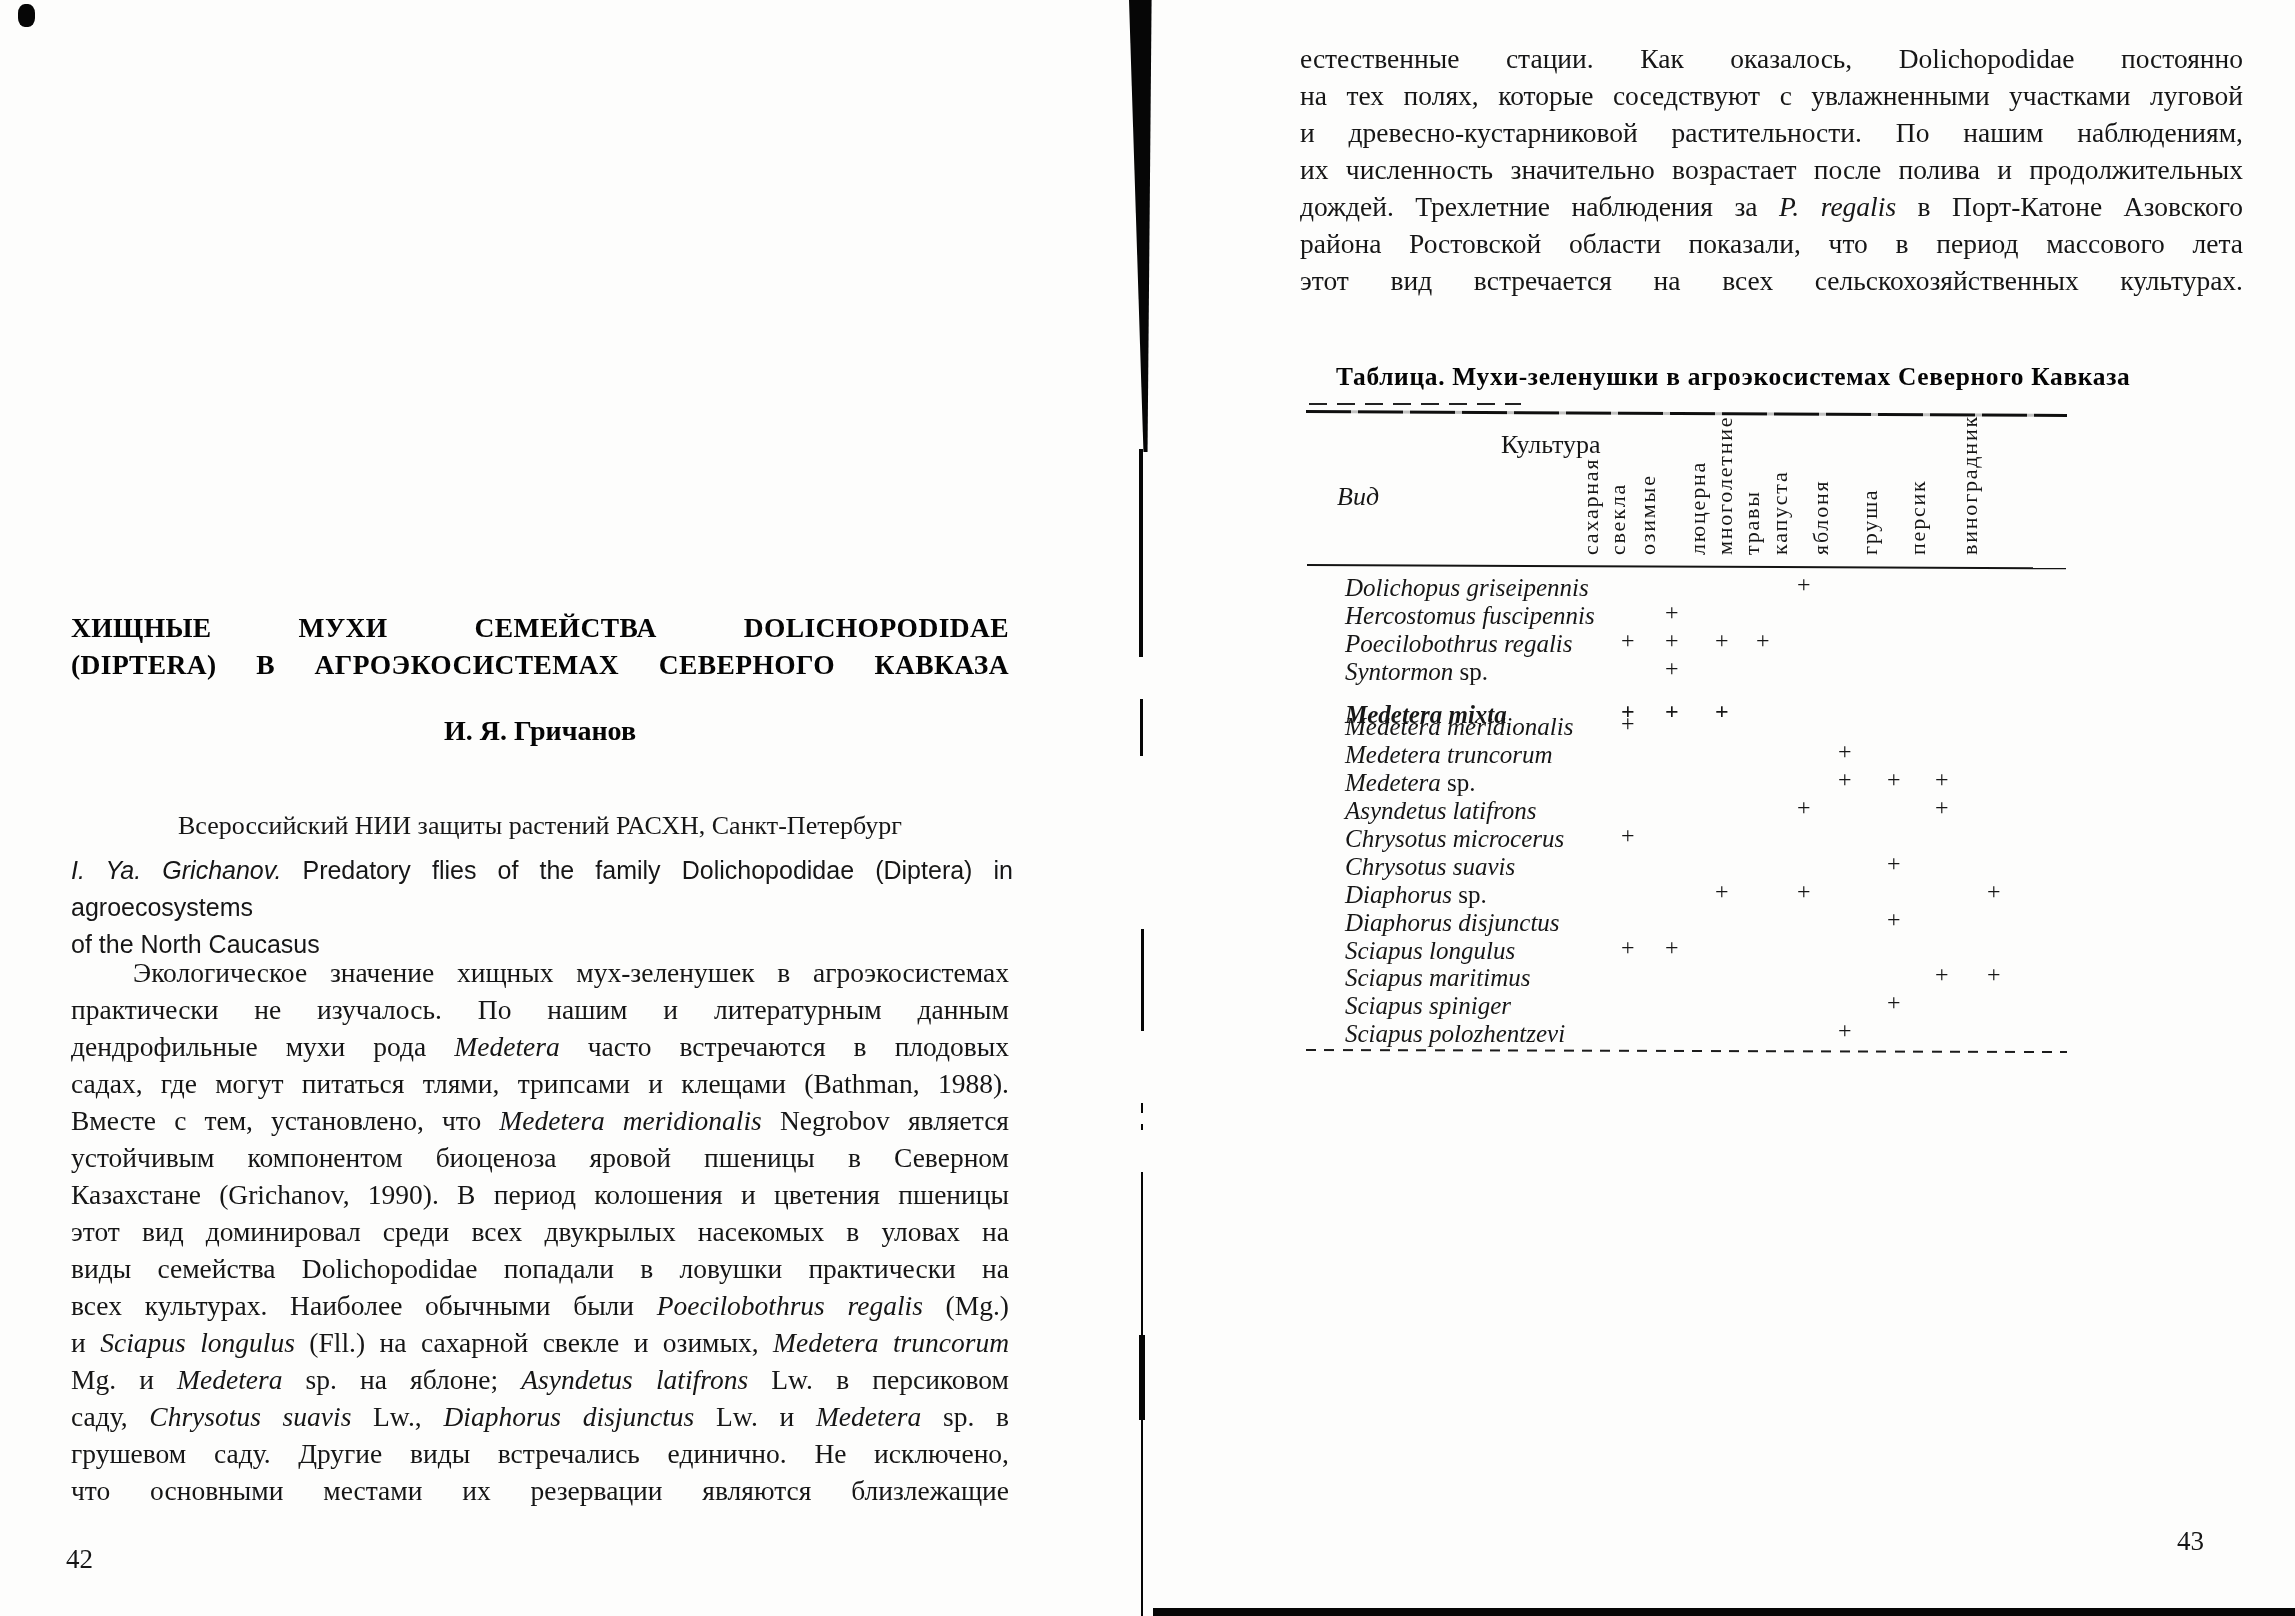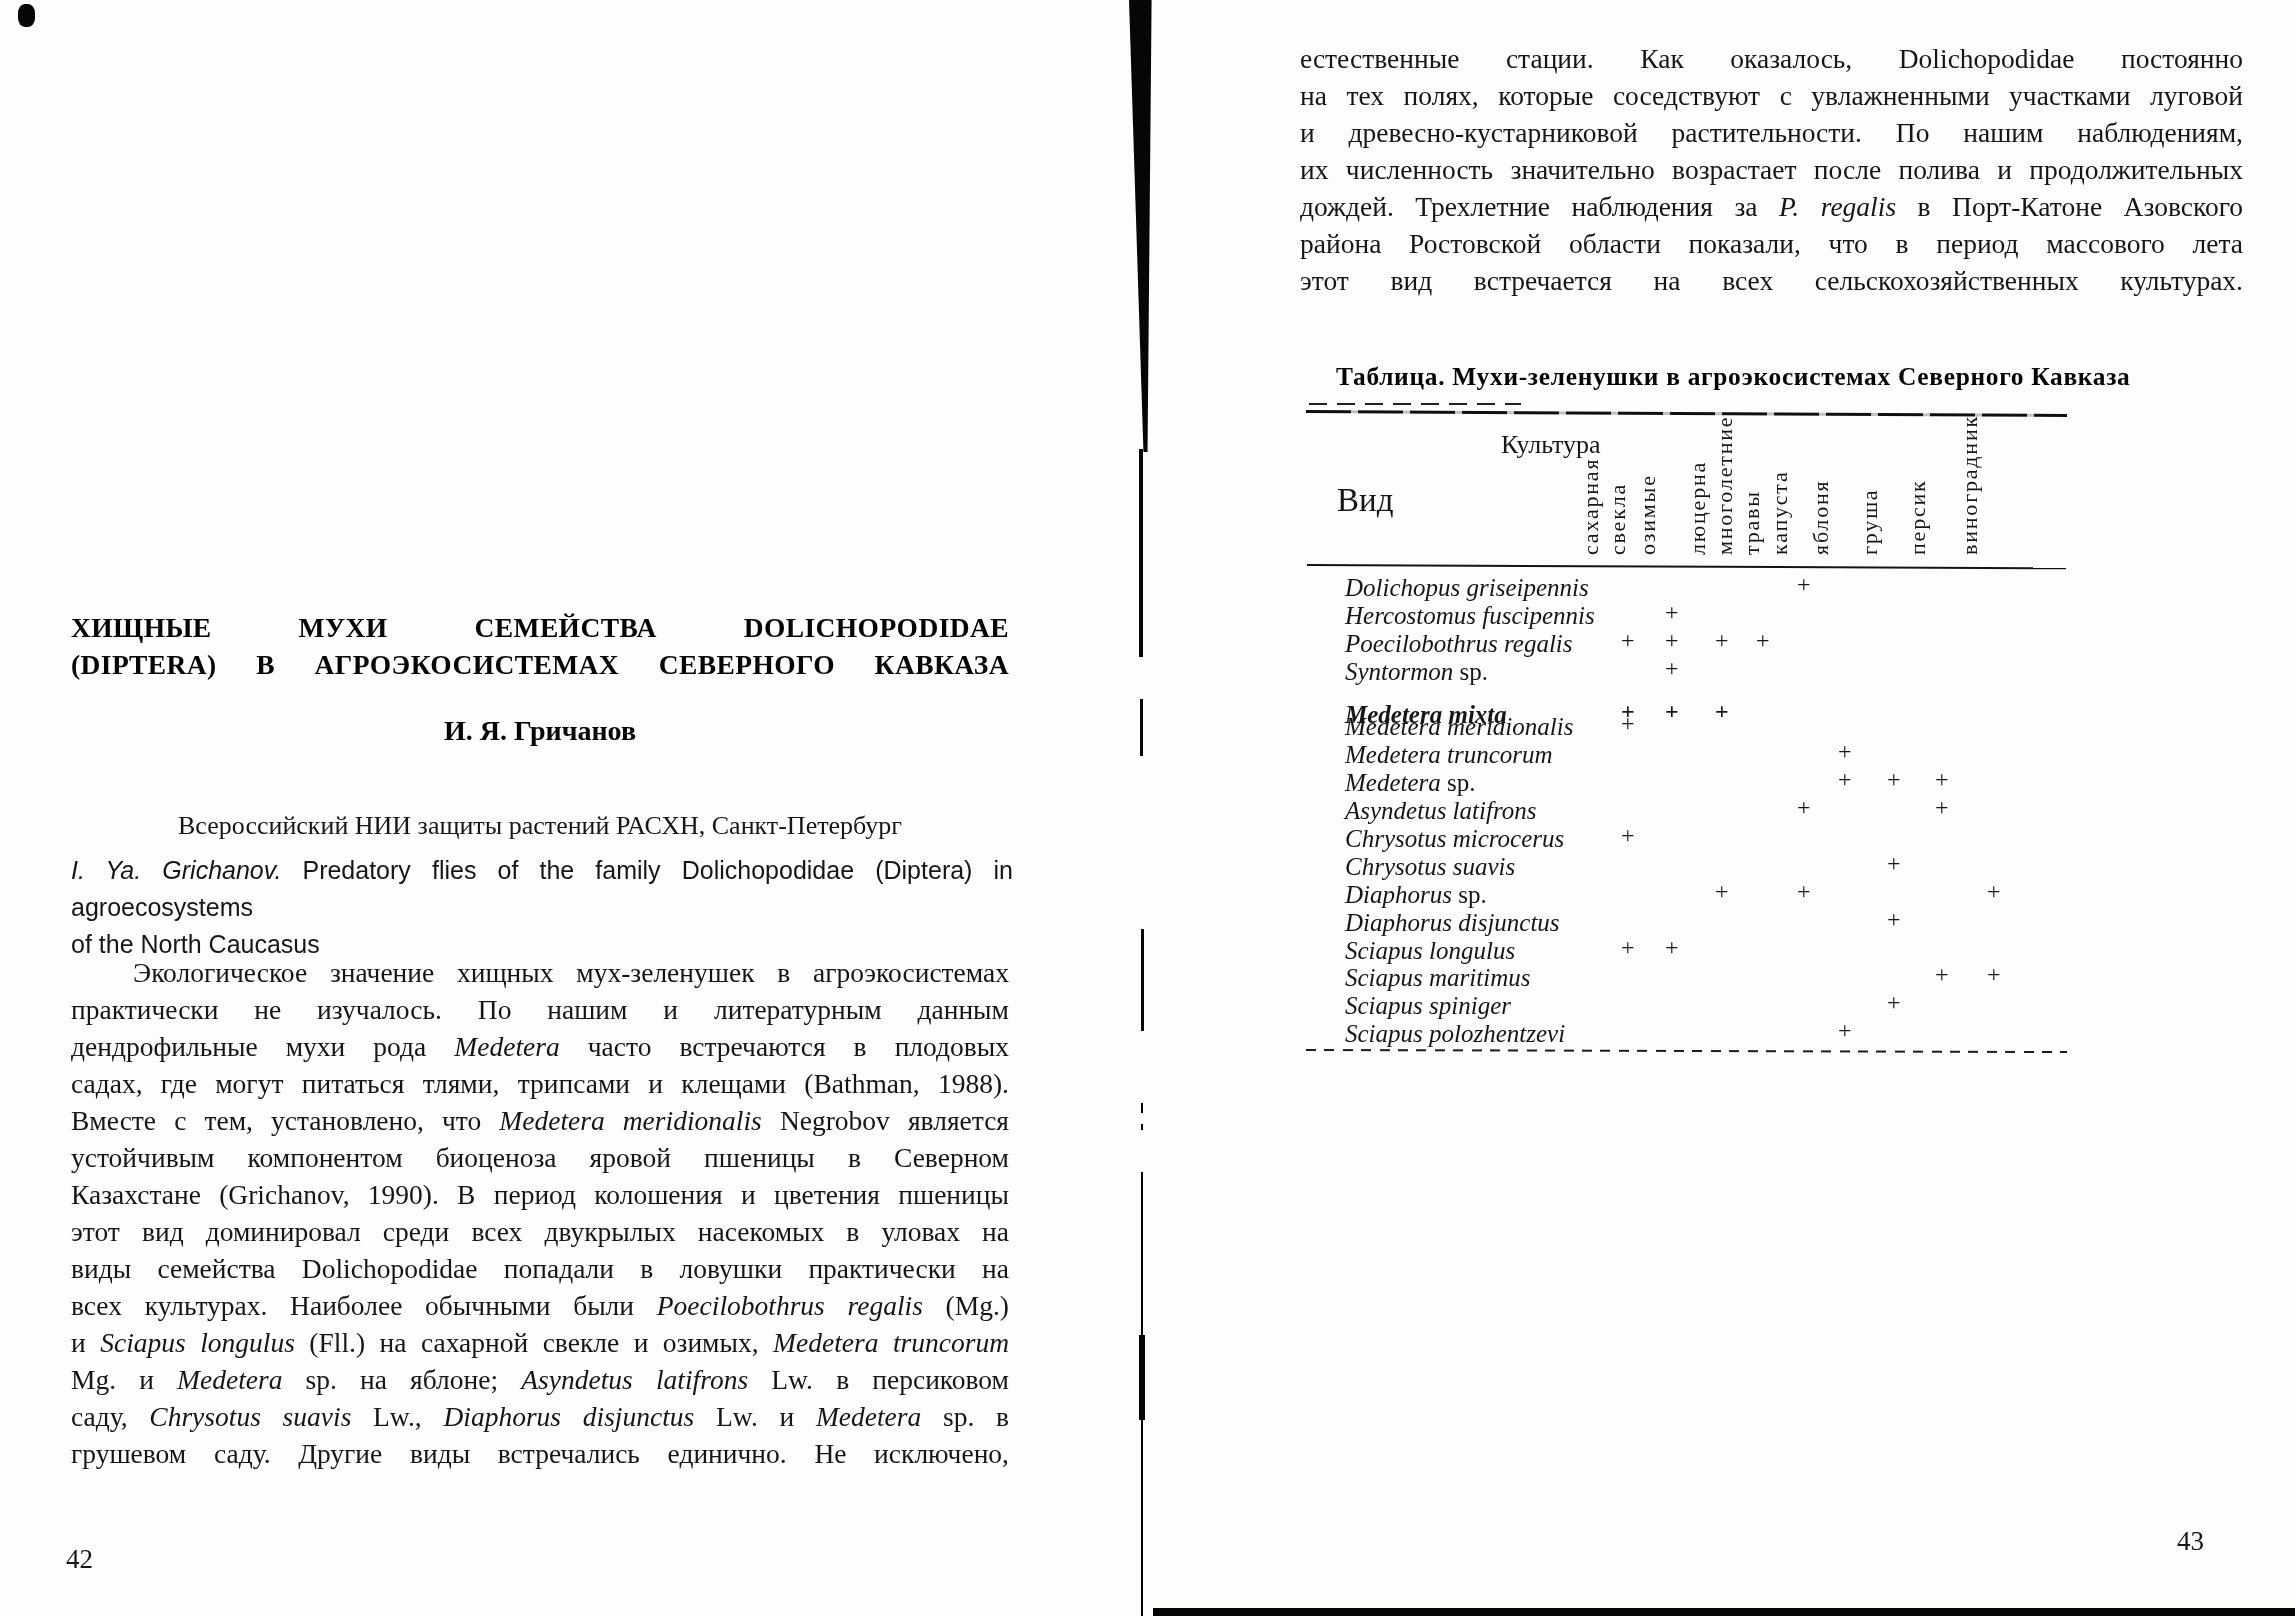--- a/index.html
+++ b/index.html
@@ -39,21 +39,21 @@
   .t-headline{
     position:absolute;left:-2.8px;top:154px;width:759px;height:2.1px;
     background:#141414;transform:rotate(0.25deg);transform-origin:left center;
   }
   .t-botline{
     position:absolute;left:-4.2px;top:639px;width:761px;height:2.1px;
     background:repeating-linear-gradient(90deg,#1c1c1c 0 10px,transparent 10px 18.4px);
     transform:rotate(0.15deg);transform-origin:left center;
   }
   .corner-top{position:absolute;left:191px;top:20px;font-size:26px;}
-  .corner-left{position:absolute;left:27px;top:72px;font-size:33px;}
+  .corner-left{position:absolute;left:27px;top:72px;font-size:26px;font-style:italic;}
   .rot-label{position:absolute;top:145px;height:0;width:25.4px;}
   .rot-label span{
     position:absolute;left:1.4px;bottom:0;white-space:nowrap;
     transform-origin:left bottom;transform:rotate(-90deg);
     font-size:22px;letter-spacing:1.8px;
   }
   .trow{position:absolute;left:0;width:100%;height:28px;}
   .species{position:absolute;left:35px;top:0;font-size:25px;font-style:italic;white-space:nowrap;}
   .species .ro{font-style:normal;}
   .mark{position:absolute;top:-2.8px;font-size:24px;font-style:normal;}
@@ -89,20 +89,21 @@
         <div class="jline"><span>Вместе с тем, установлено, что </span><em>Medetera meridionalis</em><span> Negrobov является</span></div>
         <div class="jline"><span>устойчивым компонентом биоценоза яровой пшеницы в Северном</span></div>
         <div class="jline"><span>Казахстане (Grichanov, 1990). В период колошения и цветения пшеницы</span></div>
         <div class="jline"><span>этот вид доминировал среди всех двукрылых насекомых в уловах на</span></div>
         <div class="jline"><span>виды семейства Dolichopodidae попадали в ловушки практически на</span></div>
         <div class="jline"><span>всех культурах. Наиболее обычными были </span><em>Poecilobothrus regalis</em><span> (Mg.)</span></div>
         <div class="jline"><span>и </span><em>Sciapus longulus</em><span> (Fll.) на сахарной свекле и озимых, </span><em>Medetera truncorum</em></div>
         <div class="jline"><span>Mg. и </span><em>Medetera</em><span> sp. на яблоне; </span><em>Asyndetus latifrons</em><span> Lw. в персиковом</span></div>
         <div class="jline"><span>саду, </span><em>Chrysotus suavis</em><span> Lw., </span><em>Diaphorus disjunctus</em><span> Lw. и </span><em>Medetera</em><span> sp. в</span></div>
         <div class="jline"><span>грушевом саду. Другие виды встречались единично. Не исключено,</span></div>
+        <div class="jline"><span>что основными местами их резервации являются близлежащие</span></div>
       </div>
 
     <div class="abs pagenum" style="left:66px;top:1544px;">42</div>
   </section>
 
   <section>
     <div class="abs jbody" style="left:1300px;top:40px;width:943px;">
         <div class="jline"><span>естественные стации. Как оказалось, Dolichopodidae постоянно</span></div>
         <div class="jline"><span>на тех полях, которые соседствуют с увлажненными участками луговой</span></div>
         <div class="jline"><span>и древесно-кустарниковой растительности. По нашим наблюдениям,</span></div>

